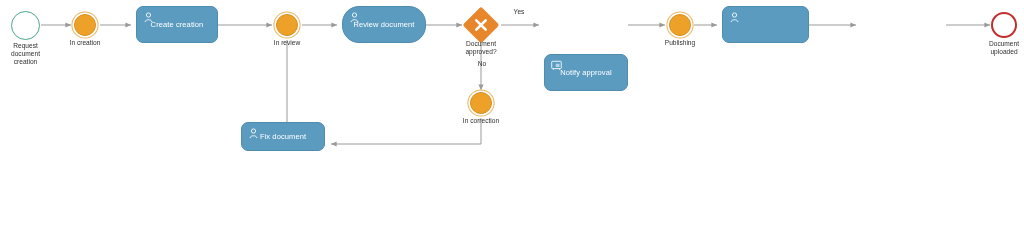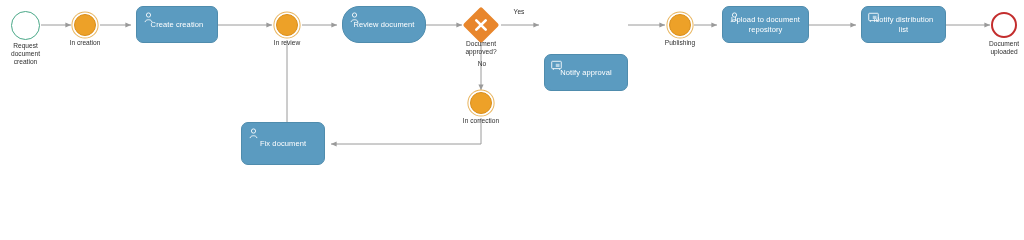--- a/index.html
+++ b/index.html
@@ -196,41 +196,31 @@
   </div>
 
   <div class="state" style="left:669px; top:14px; width:22px; height:22px;"></div>
   <div class="label" style="left:652px; top:39px; width:56px;">Publishing</div>
 
   <div class="task" style="left:722px; top:6px; width:87px; height:37px;">
     <svg class="task-icon" viewBox="0 0 12 12">
       <circle cx="6" cy="3.3" r="2.3" fill="none" stroke="#ffffff" stroke-width="1"></circle>
       <path d="M2.3,11 C2.3,7.6 9.7,7.6 9.7,11" fill="none" stroke="#ffffff" stroke-width="1"></path>
     </svg>
-    <span class="task-label">Upload to document
-repository</span>
-  </div>
-
-  <div class="task" style="left:861px; top:6px; width:85px; height:37px;">
-    <svg class="task-icon" viewBox="0 0 12 12">
-      <rect x="0.8" y="1.4" width="10.4" height="8" rx="0.8" fill="none" stroke="#ffffff" stroke-width="1"></rect>
-      <rect x="5.2" y="4.1" width="4.1" height="3.6" fill="#bcd8e8"></rect>
-      <path d="M2.6,9.4 L2.6,10.8 M9.4,9.4 L9.4,10.8" stroke="#ffffff" stroke-width="0.9"></path>
-    </svg>
-    <span class="task-label">Notify distribution list</span>
-  </div>
+  </div>
+
 
   <div class="event event-end" style="left:991px; top:12px; width:26px; height:26px;"></div>
   <div class="label" style="left:976px; top:40px; width:56px;">Document
 uploaded</div>
 
   <div class="state" style="left:470px; top:92px; width:22px; height:22px;"></div>
   <div class="label" style="left:452px; top:117px; width:58px;">In correction</div>
 
-  <div class="task" style="left:241px; top:122px; width:84px; height:43px;">
+  <div class="task" style="left:241px; top:122px; width:84px; height:29px;">
     <svg class="task-icon" viewBox="0 0 12 12">
       <circle cx="6" cy="3.3" r="2.3" fill="none" stroke="#ffffff" stroke-width="1"></circle>
       <path d="M2.3,11 C2.3,7.6 9.7,7.6 9.7,11" fill="none" stroke="#ffffff" stroke-width="1"></path>
     </svg>
     <span class="task-label">Fix document</span>
   </div>
 
 </div>
 
 </body></html>

